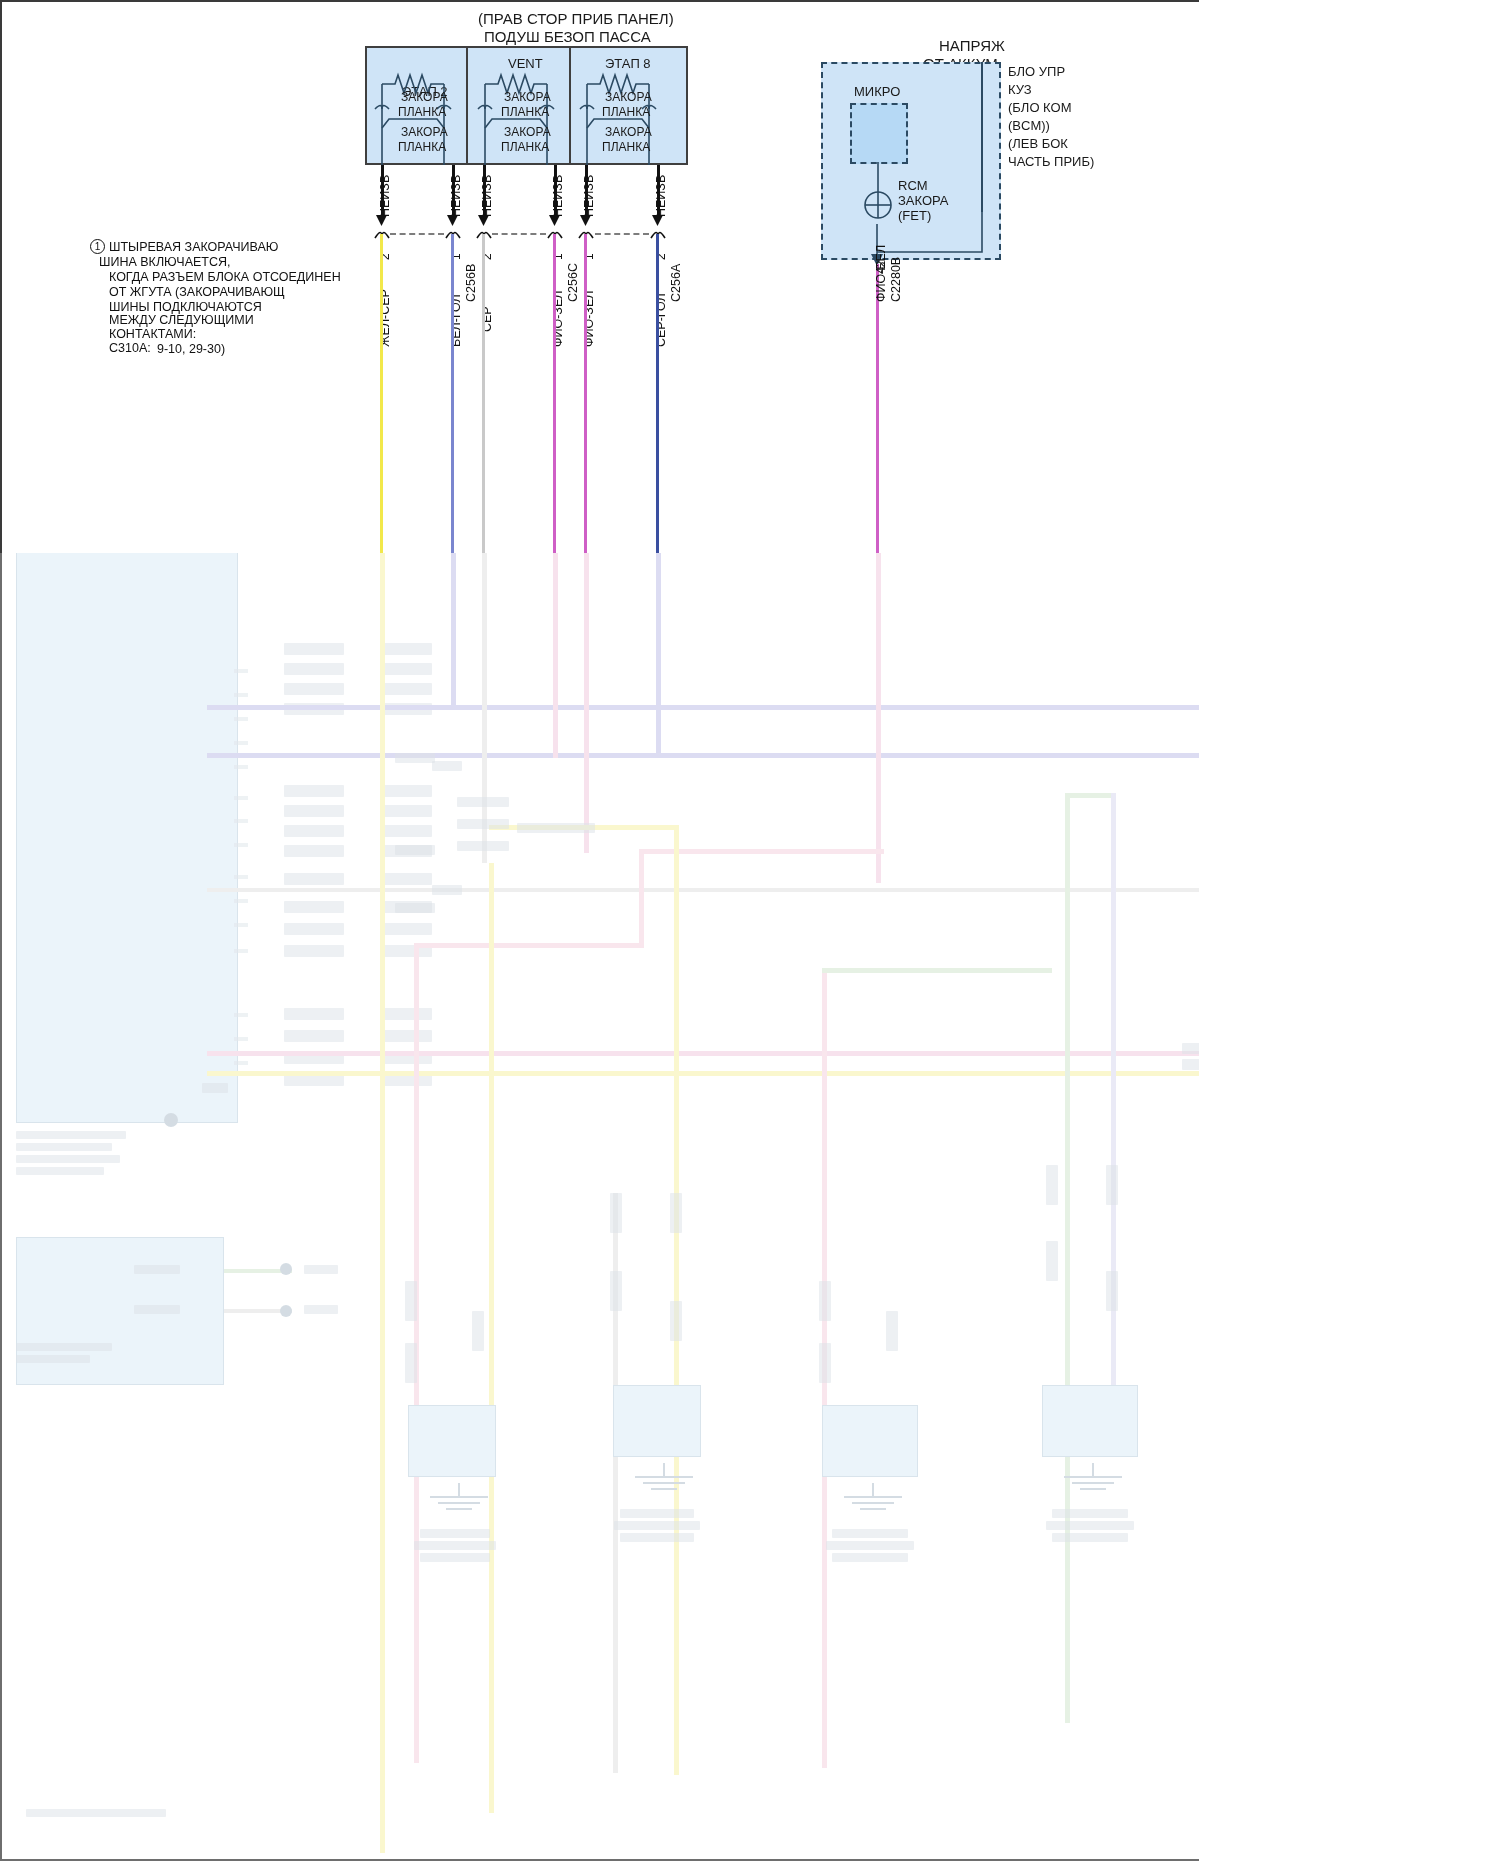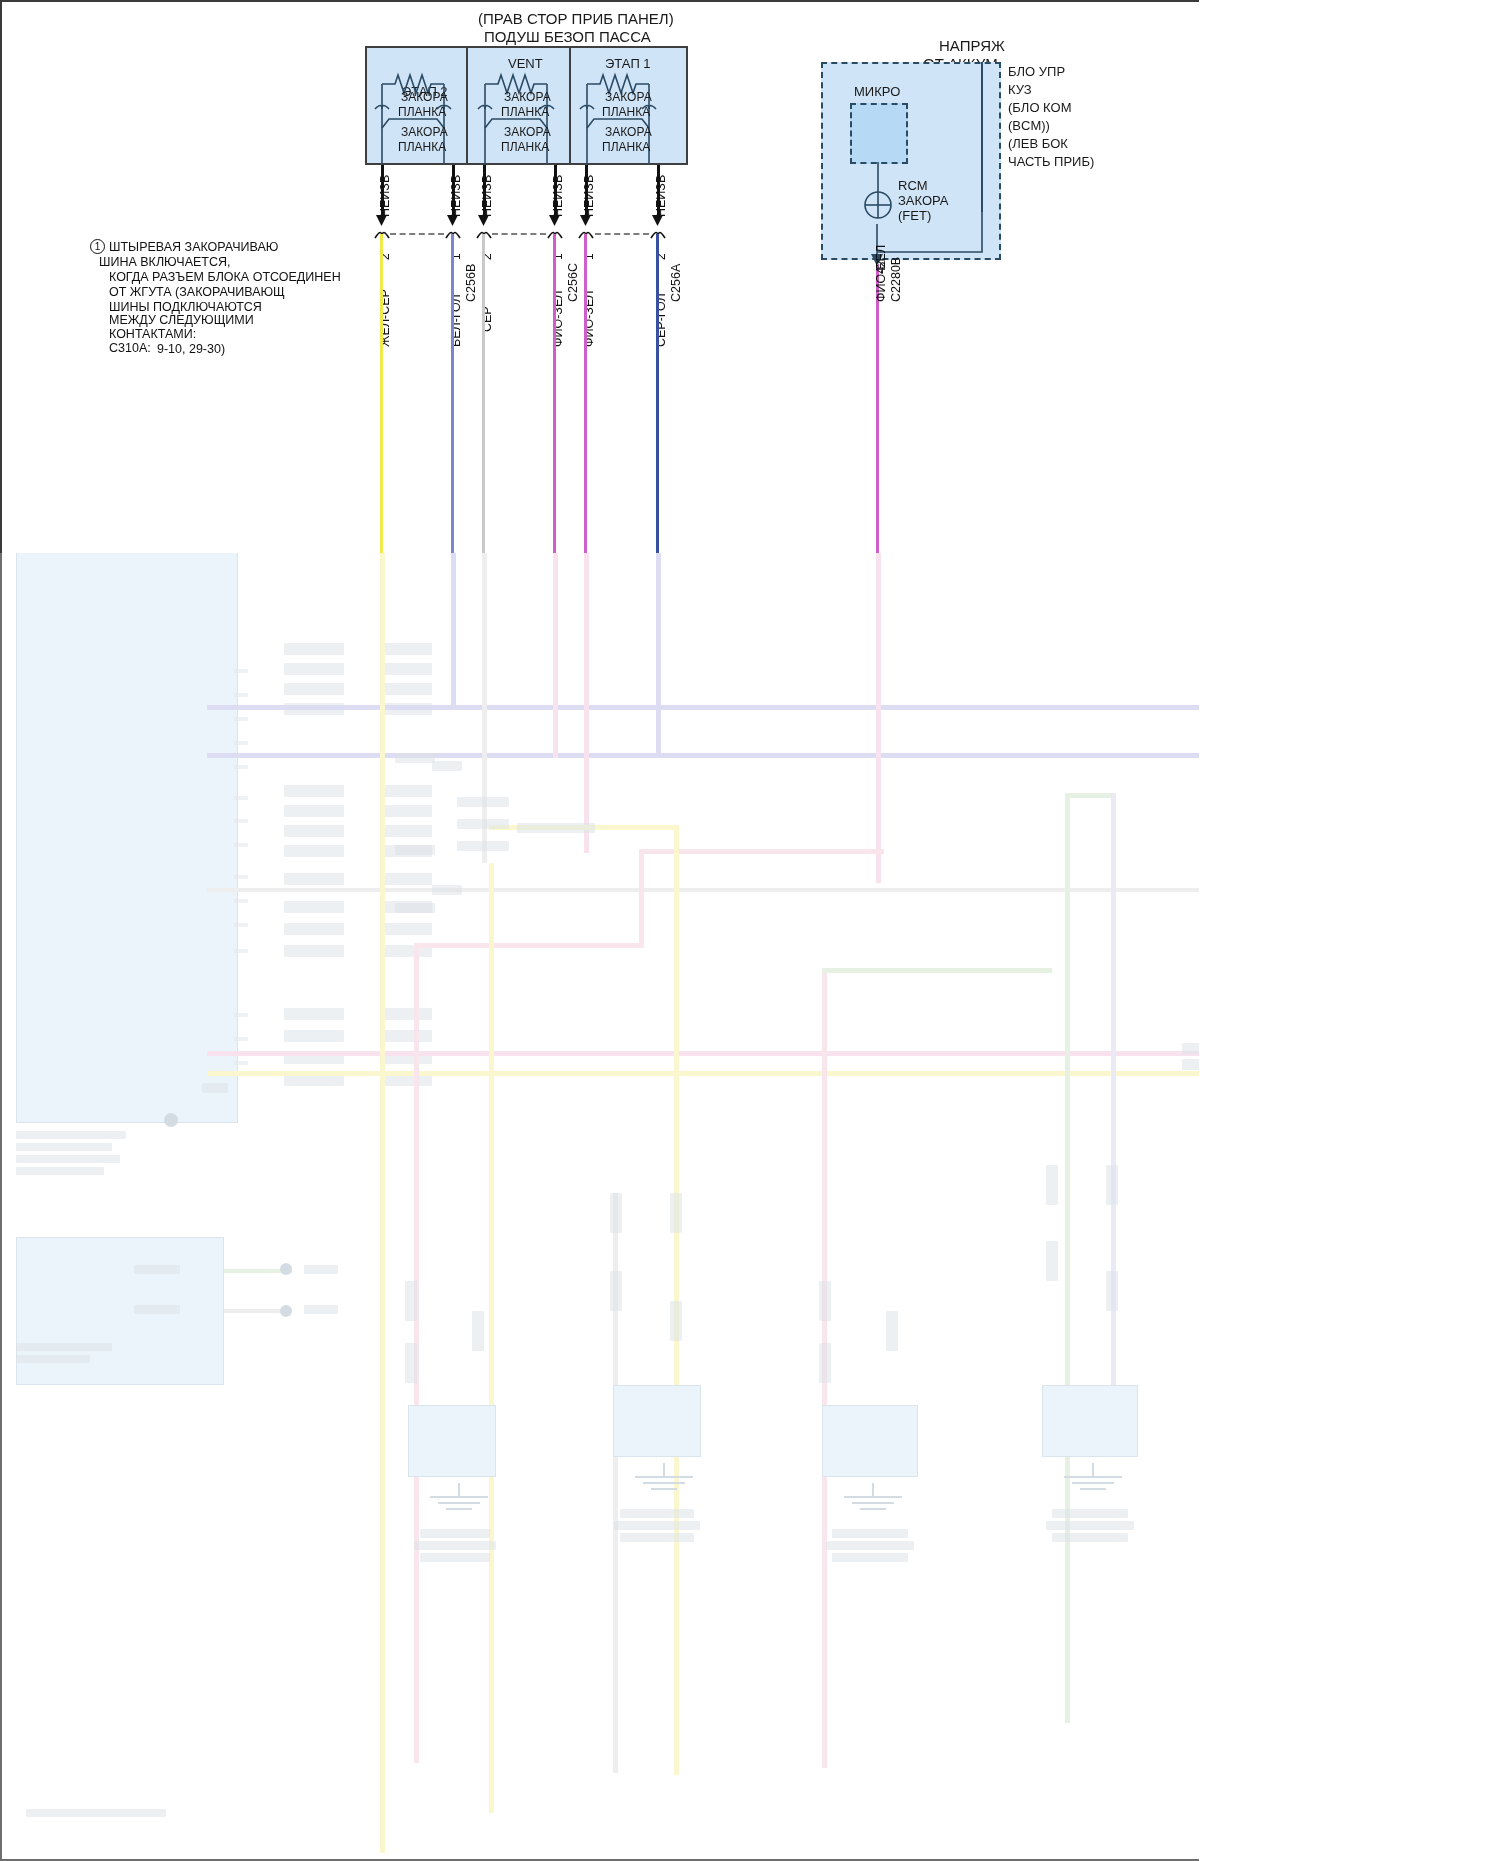--- a/index.html
+++ b/index.html
@@ -153,21 +153,21 @@
       <path d="M72,47 q7,-7 7,0 q0,-7 7,0" fill="none" stroke="#2b4a63" stroke-width="1.6"></path>
       <line x1="17" y1="47" x2="17" y2="103" stroke="#2b4a63" stroke-width="1.6"></line>
       <line x1="79" y1="47" x2="79" y2="103" stroke="#2b4a63" stroke-width="1.6"></line>
       <polyline points="17,66 24,57 72,57 79,66" fill="none" stroke="#2b4a63" stroke-width="1.6"></polyline>
     </svg>
     <div class="txt xs" style="left:502px; top:88px;">ЗАКОРА</div>
     <div class="txt xs" style="left:499px; top:103px;">ПЛАНКА</div>
     <div class="txt xs" style="left:502px; top:123px;">ЗАКОРА</div>
     <div class="txt xs" style="left:499px; top:138px;">ПЛАНКА</div>
 
-    <div class="txt sm" style="left:603px; top:54px;">ЭТАП 1</div>
+    <div class="txt sm" style="left:603px; top:54px;">ЭТАП 8</div>
     <svg class="abs" style="left:568px; top:60px;" width="103" height="105">
       <polyline points="17,22 30,22 33,13 39,31 45,13 51,31 57,13 63,31 66,22 79,22" fill="none" stroke="#2b4a63" stroke-width="1.6"></polyline>
       <line x1="17" y1="22" x2="17" y2="47" stroke="#2b4a63" stroke-width="1.6"></line>
       <line x1="79" y1="22" x2="79" y2="47" stroke="#2b4a63" stroke-width="1.6"></line>
       <path d="M10,47 q7,-7 7,0 q0,-7 7,0" fill="none" stroke="#2b4a63" stroke-width="1.6"></path>
       <path d="M72,47 q7,-7 7,0 q0,-7 7,0" fill="none" stroke="#2b4a63" stroke-width="1.6"></path>
       <line x1="17" y1="47" x2="17" y2="103" stroke="#2b4a63" stroke-width="1.6"></line>
       <line x1="79" y1="47" x2="79" y2="103" stroke="#2b4a63" stroke-width="1.6"></line>
       <polyline points="17,66 24,57 72,57 79,66" fill="none" stroke="#2b4a63" stroke-width="1.6"></polyline>
     </svg>

